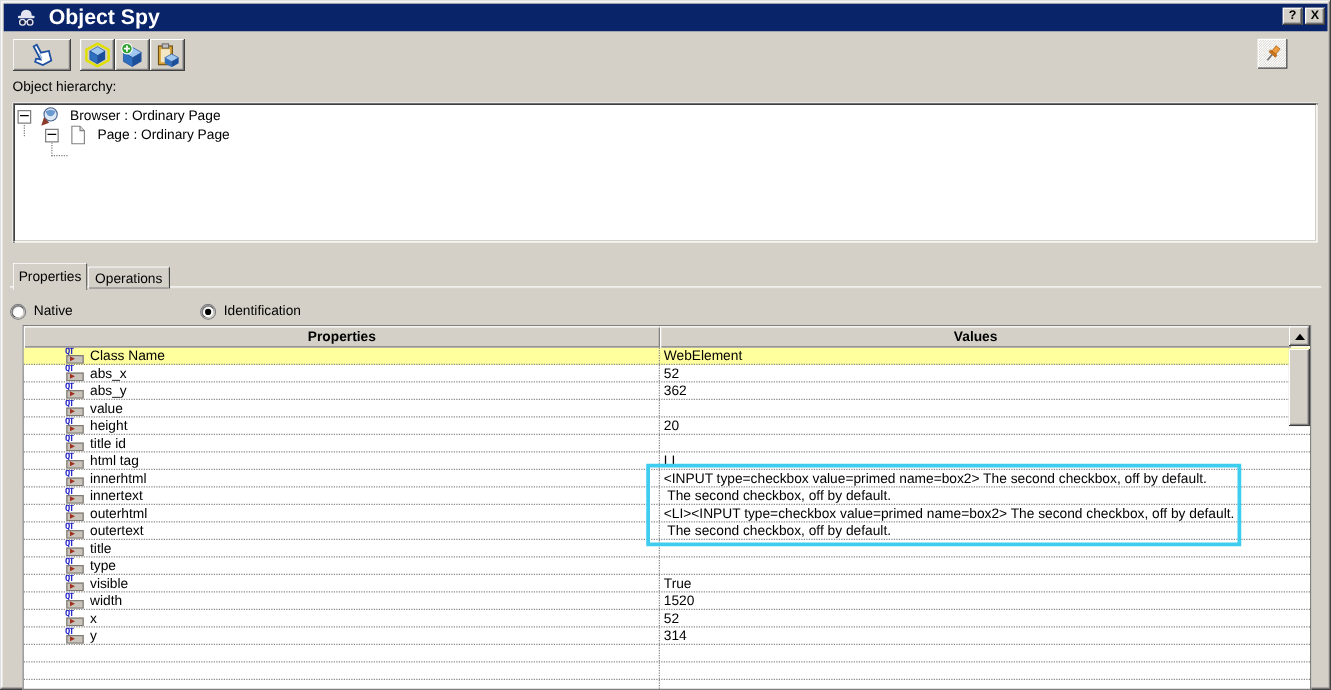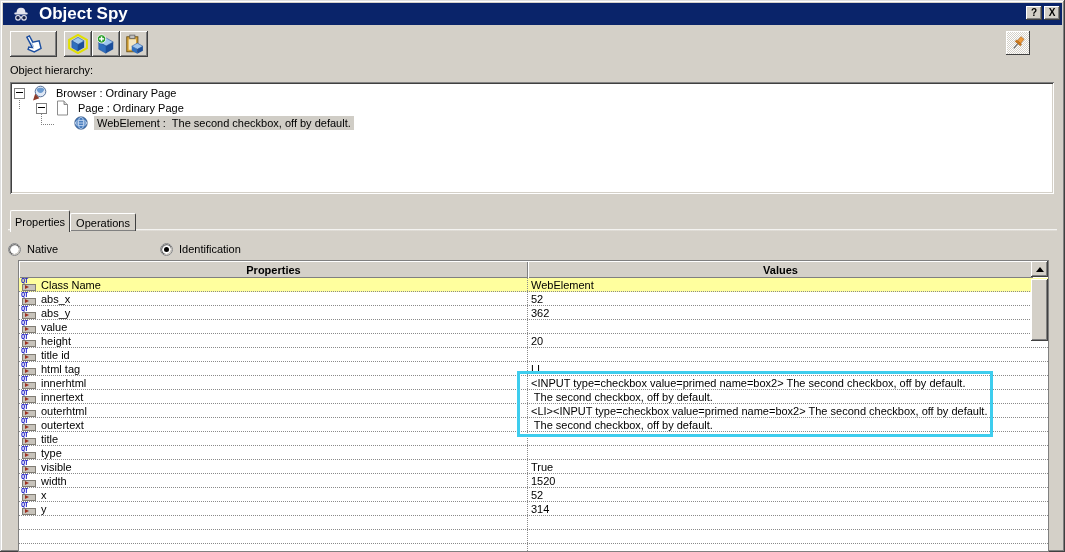--- a/index.html
+++ b/index.html
@@ -58,21 +58,21 @@
     border:1px solid #808080;box-sizing:border-box;}
   .ghead{display:flex;height:17px;}
   .hcell{background:#d4d0c8;font-size:11px;font-weight:bold;display:flex;align-items:center;justify-content:center;
     box-shadow:inset 1px 1px 0 #fff,inset -1px -1px 0 #808080;box-sizing:border-box;}
   .hcell.p{width:509px;} .hcell.v{width:505px;}
   .trow{display:flex;height:14px;border-bottom:1px dotted #8a8a8a;box-sizing:border-box;font-size:11px;line-height:12px;}
   .trow.hl{background:#ffff9e;}
   .cell{overflow:hidden;white-space:pre;box-sizing:border-box;display:flex;align-items:center;}
   .pcell{width:509px;border-right:1px dotted #8a8a8a;padding-left:2px;}
   .vcell{flex:1;padding-left:3px;}
-  .pi{position:relative;width:16px;height:12px;margin-right:4px;flex:none;}
+  .pi{position:relative;width:16px;height:12px;margin-right:4px;flex:none;margin-left:31px;}
   .pit{position:absolute;left:0;top:-2px;font:bold 7px "DejaVu Sans Mono",monospace;color:#2828c8;letter-spacing:-1px;}
   .pib{position:absolute;left:1px;bottom:0;width:12px;height:5px;background:#c8c4bc;border:1px solid #807c74;}
   .pib::after{content:"";position:absolute;left:2px;top:0;width:0;height:0;
     border-top:2px solid transparent;border-bottom:2px solid transparent;border-left:4px solid #a03020;}
   .valbox{position:absolute;left:498px;top:110px;width:470px;height:60px;
     border:3px solid #3ecdee;z-index:5;pointer-events:none;}
   
   .sbar{position:absolute;top:0;right:0;width:17px;height:100%;}
   .sbtn{position:absolute;left:0;top:0;width:17px;height:16px;background:#d4d0c8;
     box-shadow:inset -1px -1px 0 #404040,inset 1px 1px 0 #fff,inset -2px -2px 0 #808080;
@@ -163,29 +163,20 @@
 
     <div class="tnode" style="left:26px;top:18px;">
       <span class="exp"></span>
       <svg class="ticon" viewBox="0 0 16 16">
         <path d="M3.5 1 h6.5 l3.5 3.5 v10.5 h-10 z" fill="#fff" stroke="#808080" stroke-width="0.9"></path>
         <path d="M10 1 v3.5 h3.5" fill="#d8d8d8" stroke="#808080" stroke-width="0.9"></path>
       </svg>
       <span class="tlabel">Page : Ordinary Page</span>
     </div>
 
-    <div class="tnode" style="left:56px;top:33px;">
-      <svg class="ticon" viewBox="0 0 16 16">
-        <circle cx="8" cy="8" r="6.2" fill="#4a7ebf" stroke="#2a4a78" stroke-width="0.8"></circle>
-        <ellipse cx="8" cy="8" rx="6" ry="2.6" fill="none" stroke="#cfe0f5" stroke-width="0.8"></ellipse>
-        <ellipse cx="8" cy="8" rx="2.6" ry="6" fill="none" stroke="#cfe0f5" stroke-width="0.8"></ellipse>
-        <line x1="2" y1="8" x2="14" y2="8" stroke="#cfe0f5" stroke-width="0.8"></line>
-      </svg>
-      <span class="tlabel sel">WebElement :  The second checkbox, off by default.</span>
-    </div>
   </div>
 
   <div class="tabline"></div>
   <div class="tab active">Properties</div>
   <div class="tab inactive">Operations</div>
 
   <div class="radio-group rg-native">
     <span class="rb"></span>
     <span>Native</span>
   </div>

